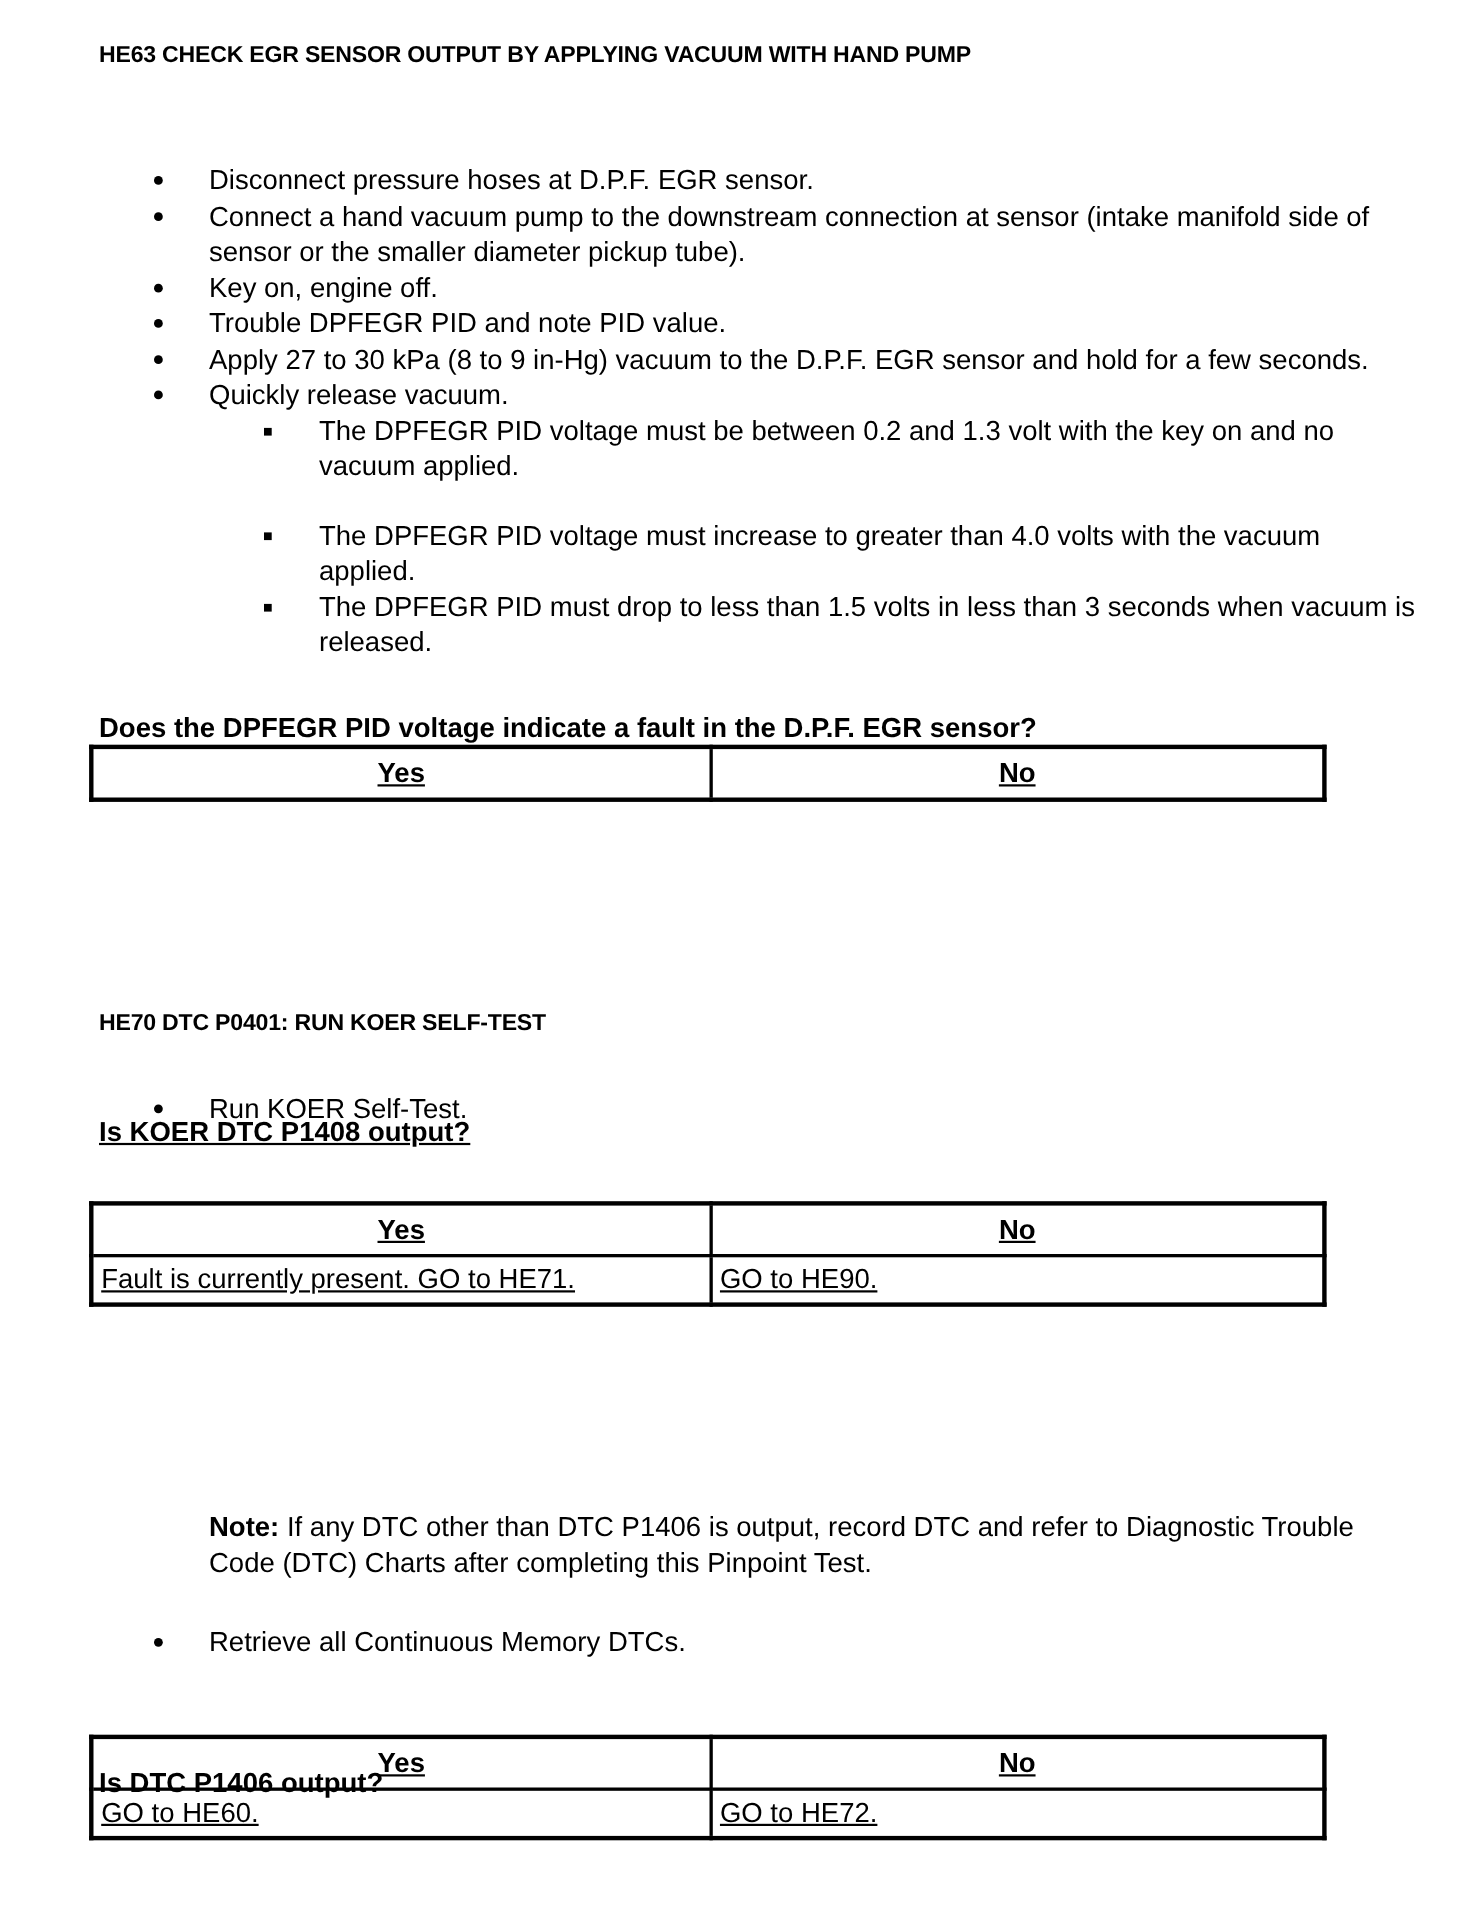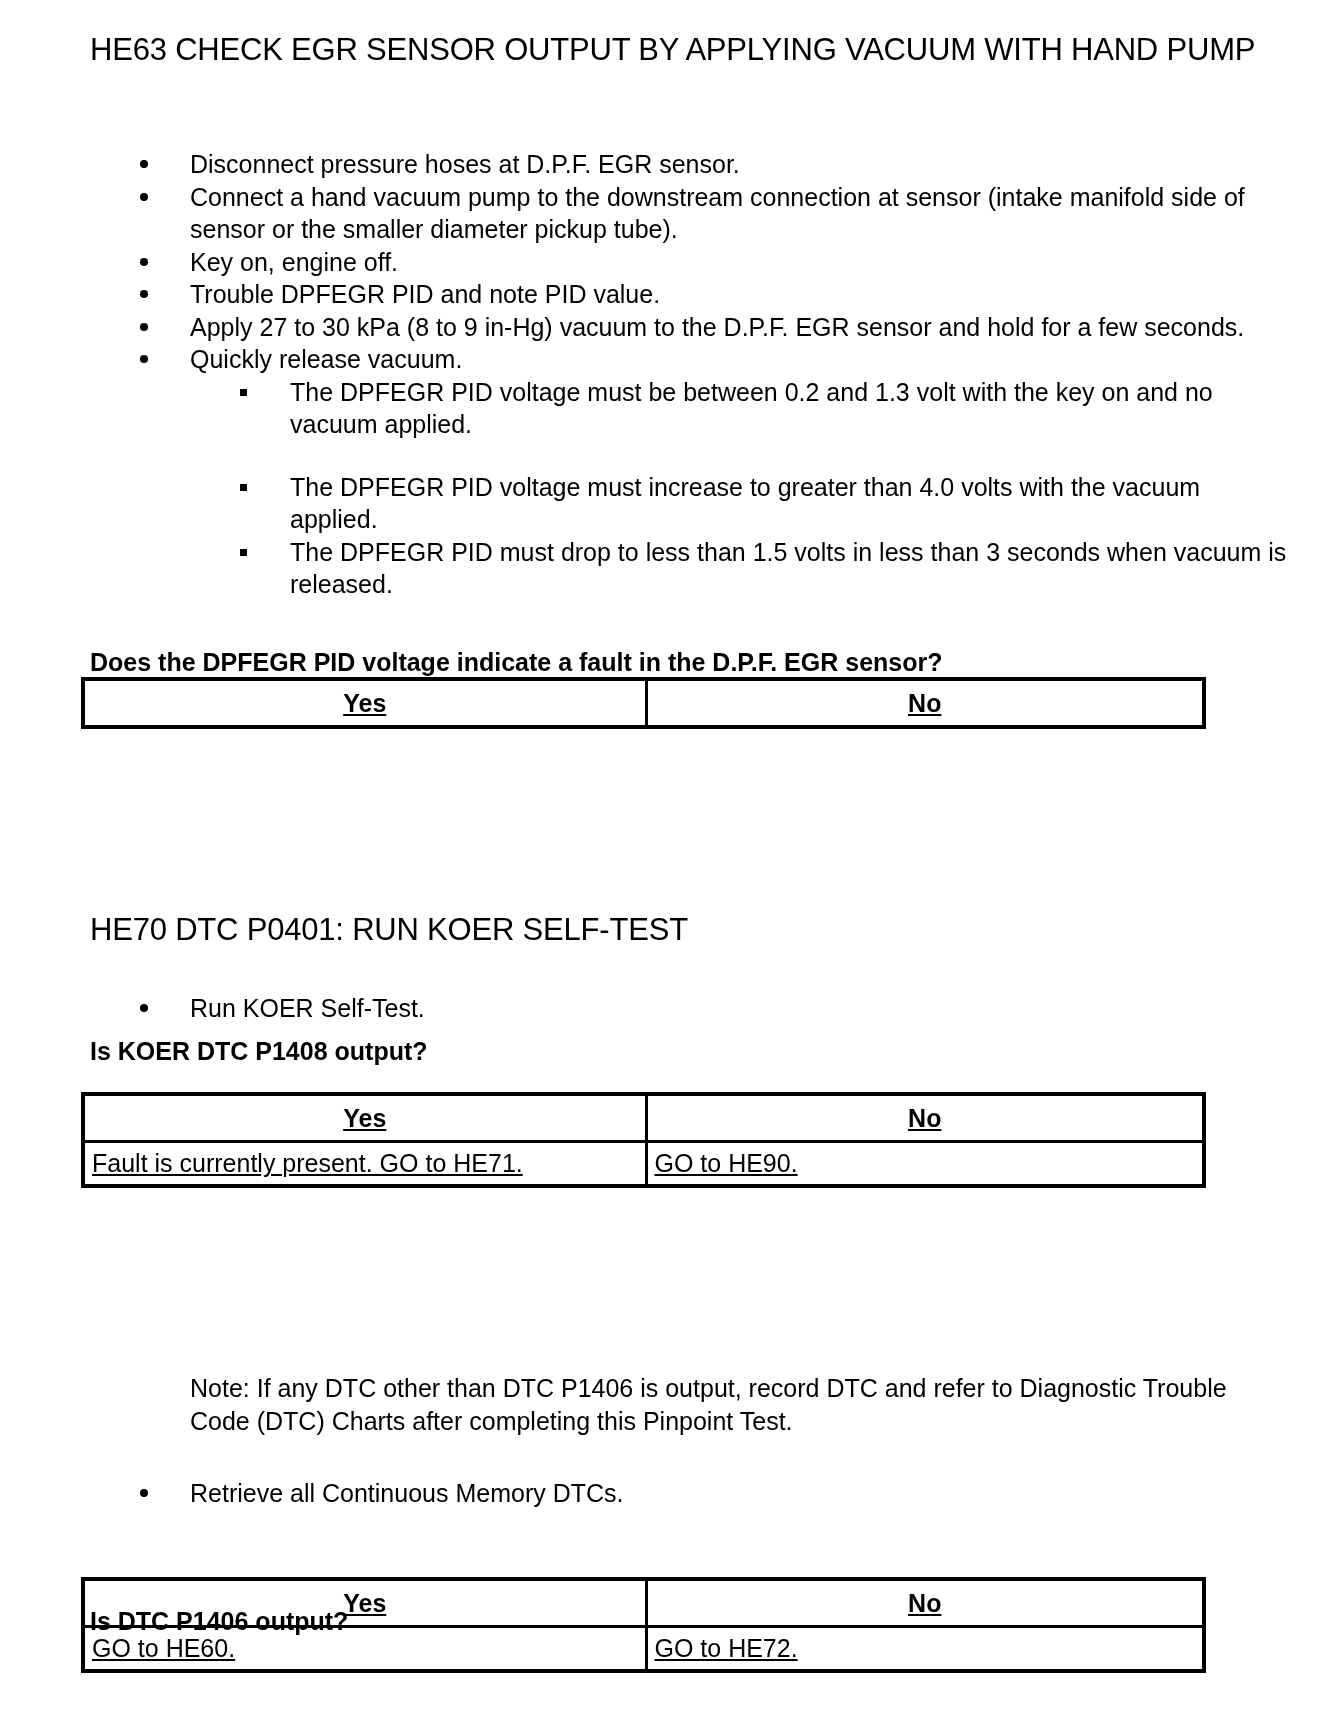--- a/index.html
+++ b/index.html
@@ -3,21 +3,21 @@
 <meta charset="utf-8">
 <style>
   html, body { margin: 0; padding: 0; background: #ffffff; }
   body {
     width: 1328px; height: 1734px; position: relative; overflow: hidden;
     font-family: "Liberation Sans", sans-serif; color: #000;
   }
   .page { position: absolute; left: 0; top: 0; width: 1328px; height: 1734px; }
   h2 {
     position: absolute; left: 90px; margin: 0;
-    font-size: 31px; font-weight: normal; line-height: 40px; letter-spacing: -0.2px;
+    font-size: 21px; font-weight: bold; line-height: 40px; letter-spacing: -0.2px;
   }
   .bullets { position: absolute; left: 0; margin: 0; padding: 0; list-style: none; }
   .bullets li {
     position: relative; padding-left: 190px; padding-right: 40px;
     font-size: 25px; line-height: 32.5px; width: 1100px;
   }
   .bullets li .dot {
     position: absolute; left: 140px; top: 12px; width: 8px; height: 8px;
     background: #000; border-radius: 50%;
   }
@@ -37,21 +37,21 @@
   table.dt td, table.dt th {
     border: 3px solid #000; font-size: 25px; line-height: 32px;
     padding: 0 7px; vertical-align: middle;
   }
   table.dt th { font-weight: bold; text-align: center; height: 44px; }
   table.dt td { text-align: left; }
   .note {
     position: absolute; left: 190px; margin: 0; width: 1100px;
     font-size: 25px; line-height: 32.5px;
   }
-  .note b { font-weight: normal; }
+  .note b { font-weight: bold; }
 </style>
 </head>
 <body>
 
 <div class="page">
 
   <h2 style="top:30px;width:1180px;">HE63 CHECK EGR SENSOR OUTPUT BY APPLYING VACUUM WITH HAND PUMP</h2>
 
   <ul class="bullets" style="top:148px;">
     <li><span class="dot"></span><span>Disconnect pressure hoses at D.P.F. EGR sensor.</span></li>
@@ -80,21 +80,21 @@
       <th>No</th>
     </tr>
   </tbody>
     </table>
 
   <h2 style="top:910px;">HE70 DTC P0401: RUN KOER SELF-TEST</h2>
   <ul class="bullets" style="top:992px;">
     <li><span class="dot"></span><span>Run KOER Self-Test.</span></li>
   </ul>
 
-  <p class="question" style="top:1036px;">Is KOER DTC P1408 output?</p>
+  <p class="question" style="top:1014px;text-decoration:underline;">Is KOER DTC P1408 output?</p>
   <table class="dt" style="top:1092px;">
     <colgroup>
         <col style="width:563px">
         <col>
       </colgroup>
     <tbody>
         <tr>
       <th>Yes</th>
       <th>No</th>
     </tr>

